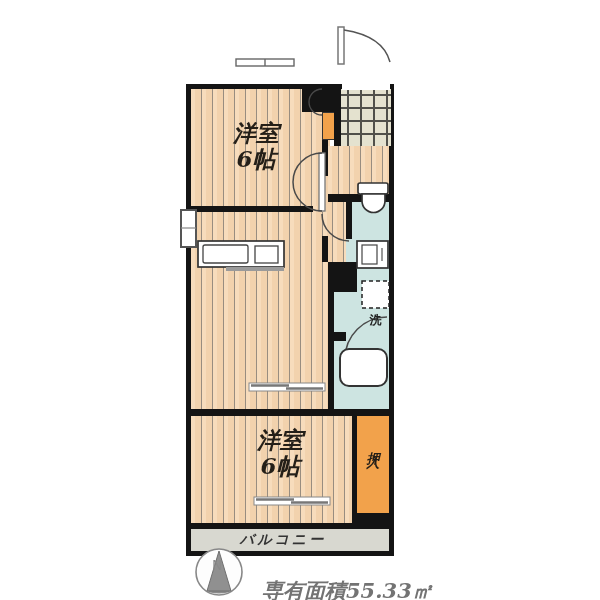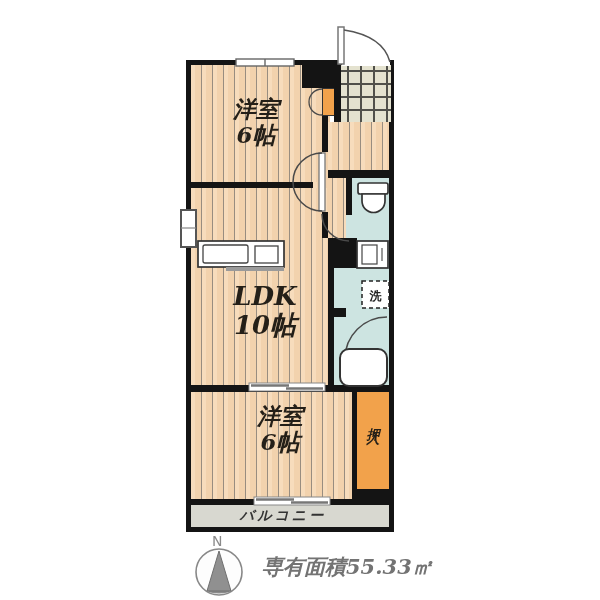--- a/index.html
+++ b/index.html
@@ -1,18 +1,18 @@
 <!DOCTYPE html>
 <html><head>
 <meta charset="utf-8">
 <style>
   html,body{margin:0;padding:0;background:#ffffff;}
   #stage{position:relative;width:600px;height:600px;background:#fff;overflow:hidden;
          font-family:"DejaVu Serif","Liberation Serif",serif;}
-  .abs{position:absolute;}
+  .abs{position:absolute;margin-top:24px;}
   
   .floor{background:
      repeating-linear-gradient(90deg,#f7dcbc 0px,#f7dcbc 4px,#f2d2ad 4px,#f2d2ad 10px,#988d80 10px,#988d80 11px);}
   .wall{background:#141414;}
   .wet{background:#cde4e1;}
   .tile{background-color:#e4e2cf;
         background-image:
           repeating-linear-gradient(0deg,transparent 0,transparent 11px,#50504a 11px,#50504a 13px),
           repeating-linear-gradient(90deg,transparent 0,transparent 11px,#50504a 11px,#50504a 13px);}
   .closet{background:#f2a24b;}
@@ -108,24 +108,20 @@
 
     <circle cx="219" cy="572" r="23" fill="#fdfdfd" stroke="#888" stroke-width="1.6"></circle>
     <ellipse cx="219" cy="591" rx="11" ry="2.5" fill="#8a8a8a"></ellipse>
     <path d="M 219 551 L 207 591 L 231 591 Z" fill="#909090" stroke="#6f6f6f" stroke-width="1"></path>
   </svg>
 
   <div class="abs roomlabel" style="left:196px;top:96px;width:120px;font-size:23px;">
     <div>洋室</div>
     <div>6帖</div>
   </div>
-  <div class="abs roomlabel" style="left:200px;top:282px;width:130px;font-size:26px;">
-    <div>LDK</div>
-    <div>10帖</div>
-  </div>
   <div class="abs roomlabel" style="left:220px;top:403px;width:120px;font-size:23px;">
     <div>洋室</div>
     <div>6帖</div>
   </div>
   <div class="abs roomlabel vtext" style="left:365px;top:418px;font-size:13px;letter-spacing:2px;">押入</div>
   <div class="abs roomlabel" style="left:184px;top:508px;width:198px;font-size:14px;letter-spacing:3px;color:#333;">バルコニー</div>
   <div class="abs" style="left:362px;top:288px;width:27px;text-align:center;font-size:12px;font-weight:bold;color:#222;">洗</div>
 
   <div class="abs" style="left:212px;top:533px;font-size:14px;color:#8a8a8a;font-family:'DejaVu Sans','Liberation Sans',sans-serif;">N</div>
   <div class="abs caption" style="left:262px;top:553px;font-size:21px;">専有面積55.33㎡</div>

